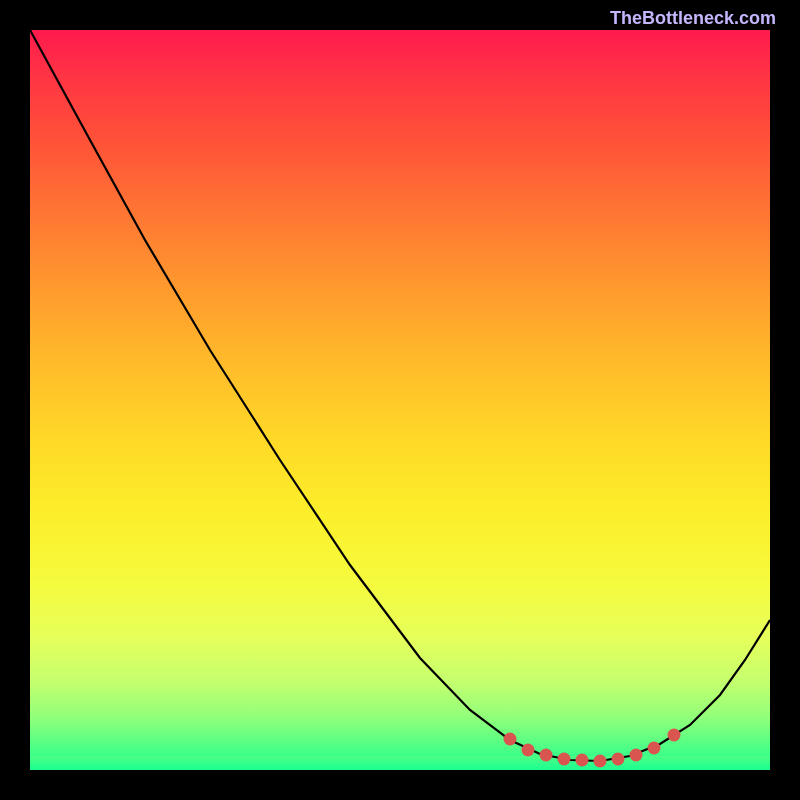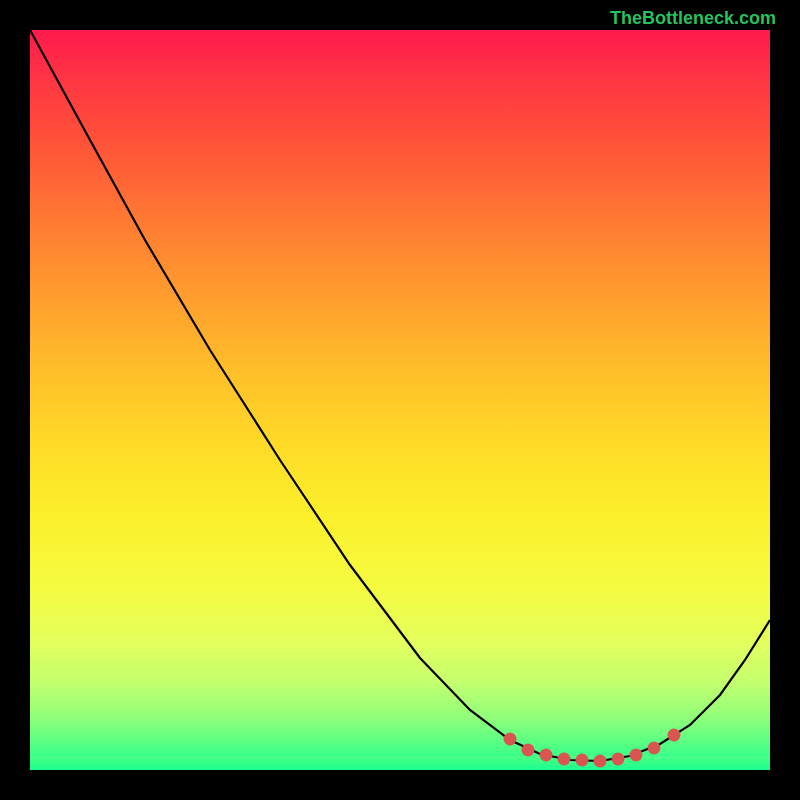--- a/index.html
+++ b/index.html
@@ -10,21 +10,21 @@
     position: relative;
     background: #000;
   }
   .watermark {
     position: absolute;
     top: 8px;
     right: 24px;
     font-family: Arial, sans-serif;
     font-size: 18px;
     font-weight: bold;
-    color: #22c55e;
+    color: #c4b5fd;
     z-index: 10;
   }
   .plot-area {
     position: absolute;
     top: 30px;
     left: 30px;
     width: 740px;
     height: 740px;
     overflow: hidden;
   }

